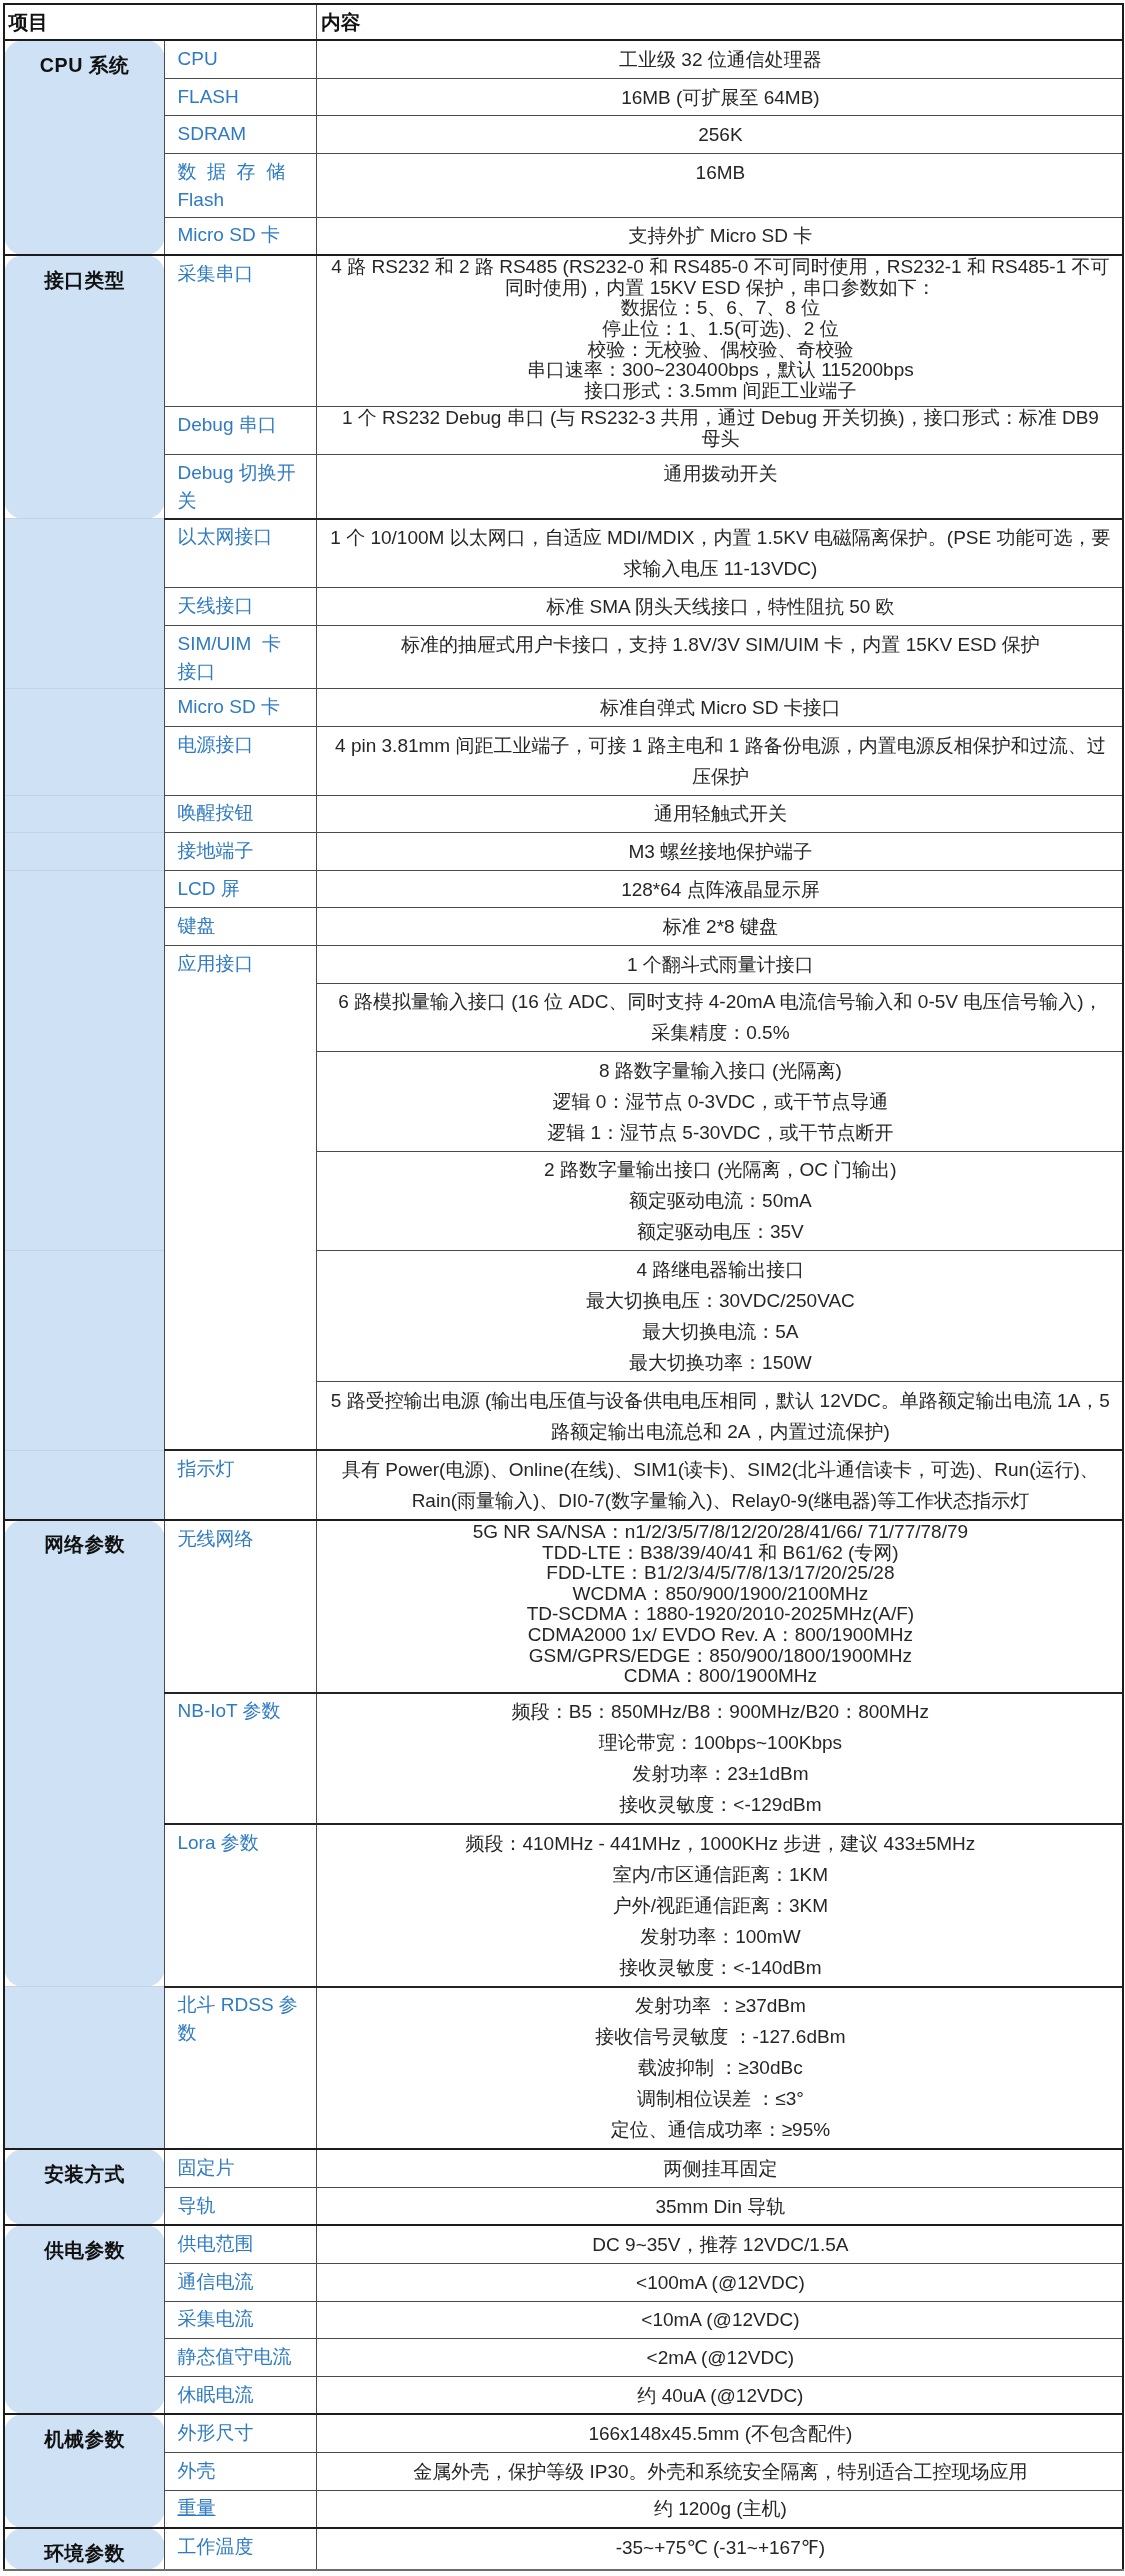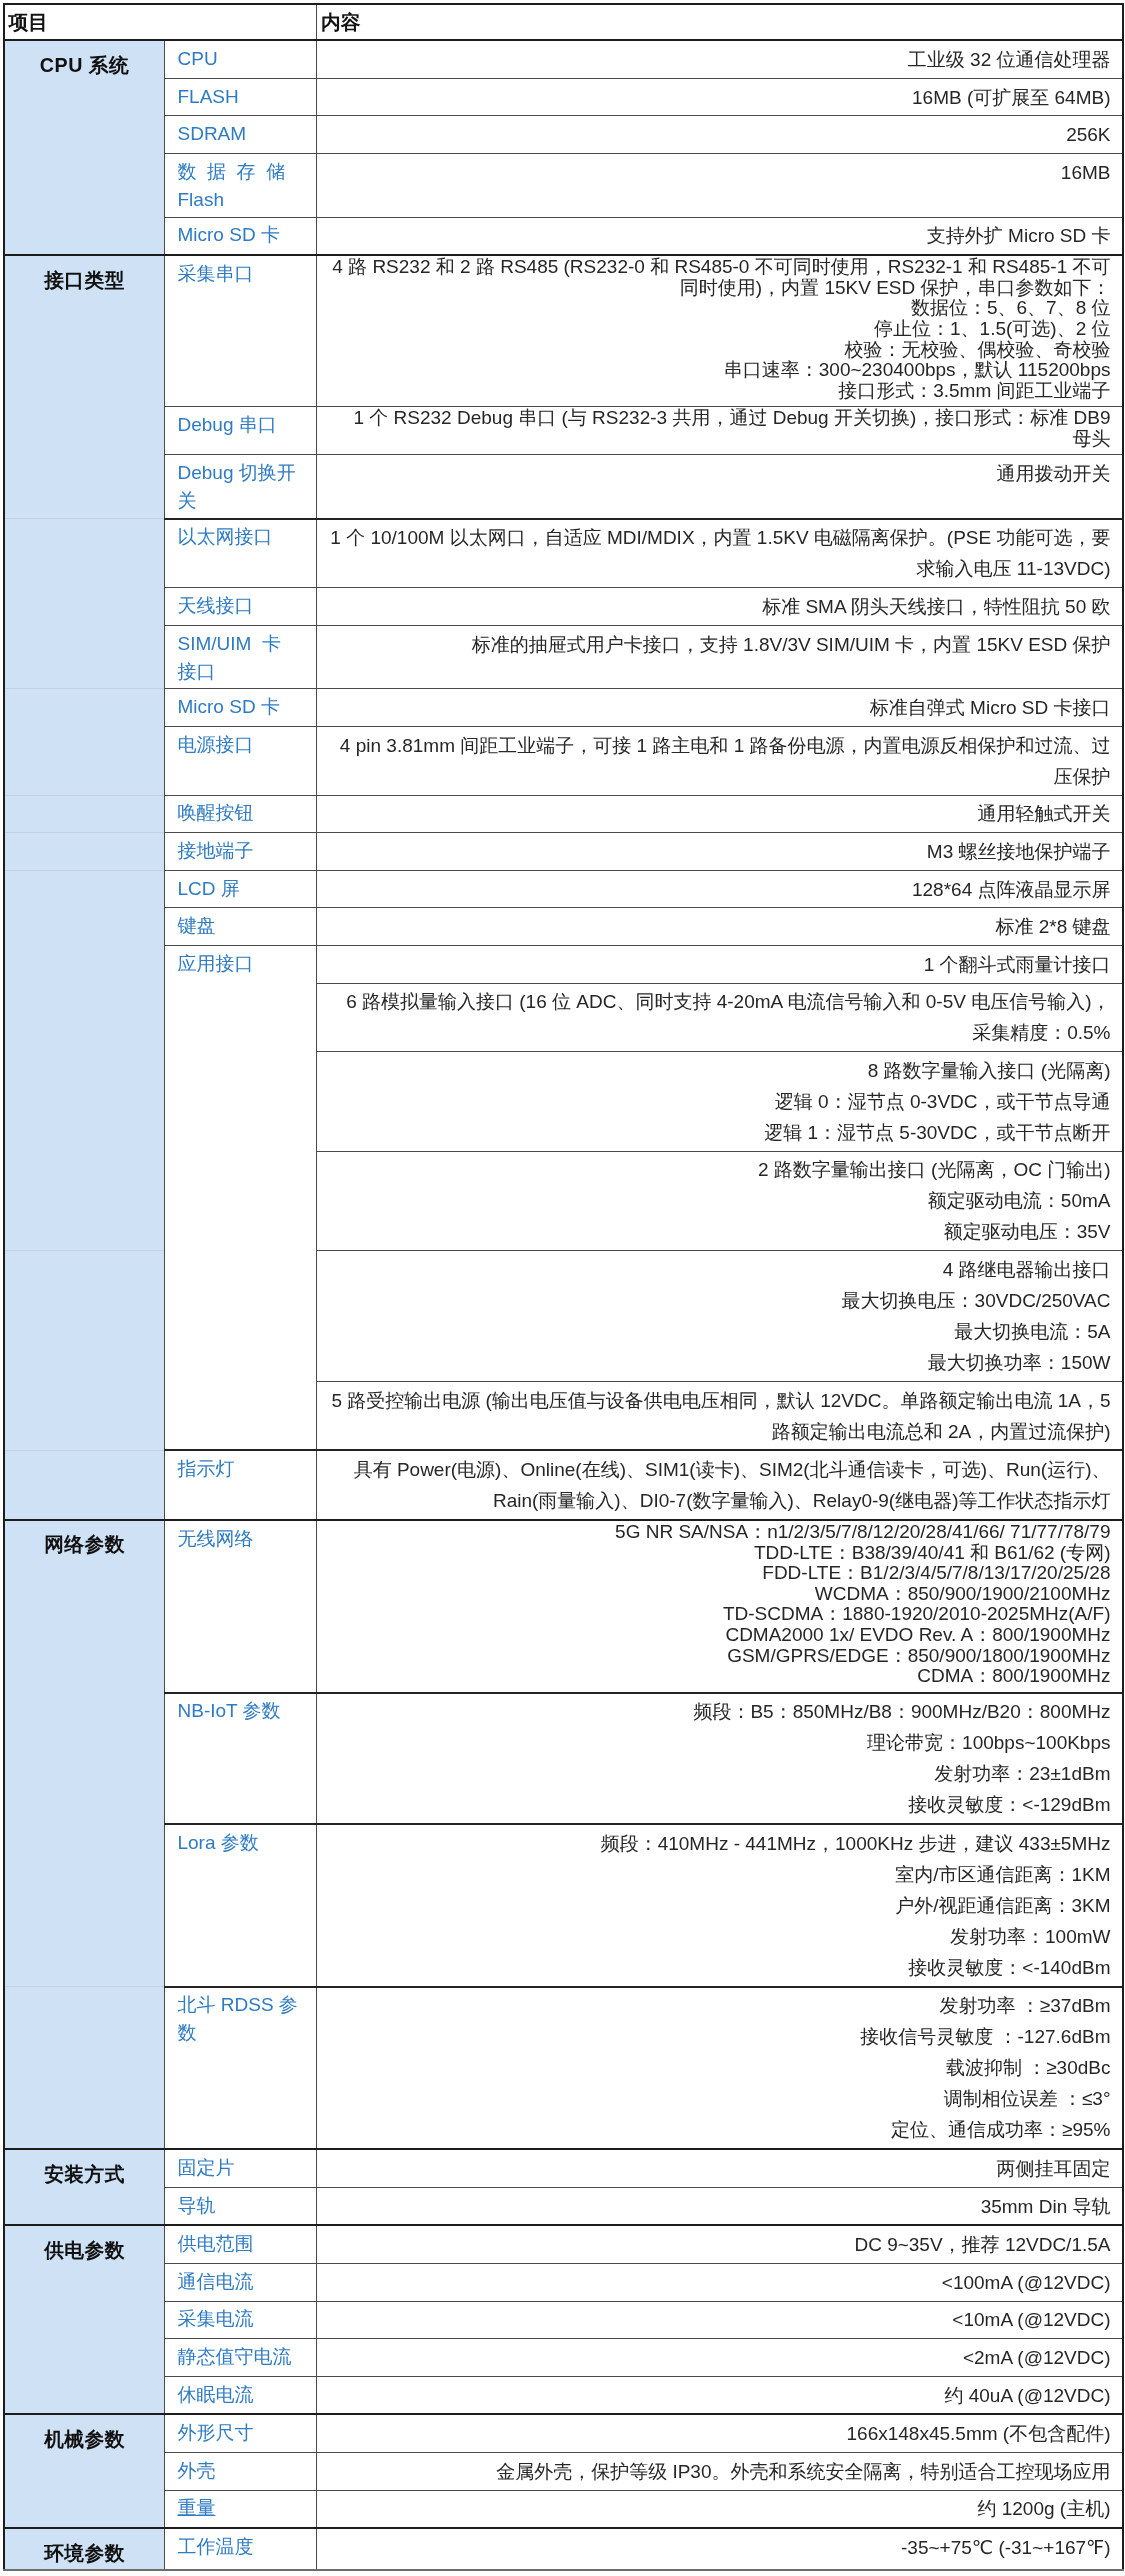--- a/index.html
+++ b/index.html
@@ -63,29 +63,29 @@
     white-space: pre-line;
     text-align: left;
   }
   td.item.underline { text-decoration: underline; }
   td.content {
     font-size: 19px;
     color: #262626;
     padding: 2.8px 11.3px 2.8px 13px;
     line-height: 31px;
     white-space: pre-line;
-    text-align: right;
+    text-align: center;
   }
   td.content.tight { line-height: 20.6px; padding-top: 1px; padding-bottom: 4.7px; }
   tr.section-start > td { border-top: 2.8px solid #1c1c1c; }
   tr.section-start > td.cat { border-top: 2.8px solid #1c1c1c; }
   td.dark-top { border-top: 2.8px solid #232323; margin-left: 37px; }
   tr.section-start > td.cat.cat-light,
   td.cat.cat-light { border-top-color: #c6d2e2; border-top-width: 1.9px; }
-  tr.section-start > td.cat.cat-dark { border-top: 2.8px solid #1c1c1c; }
+  tr.section-start > td.cat.cat-dark { border-top: 2.8px solid #1c1c1c; border-radius: 20px; }
 </style>
 </head>
 <body>
 
 <table class="spec">
   <colgroup>
     <col class="c-cat">
     <col class="c-item">
     <col class="c-cont">
   </colgroup>

